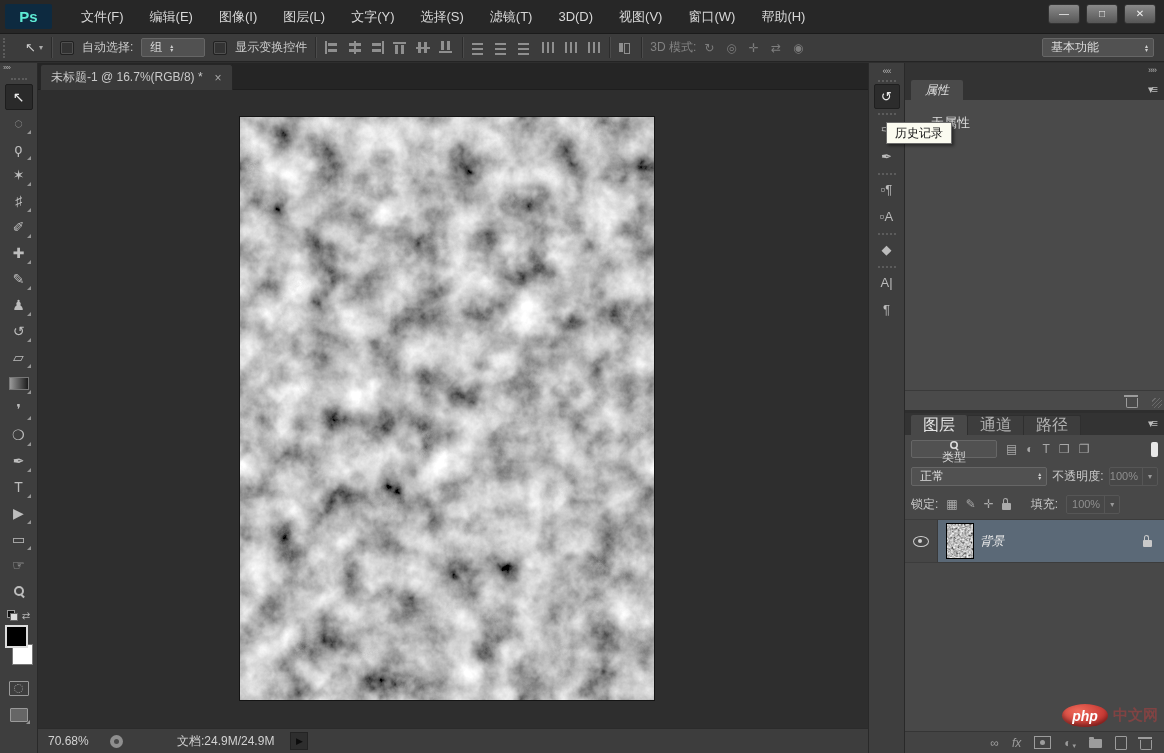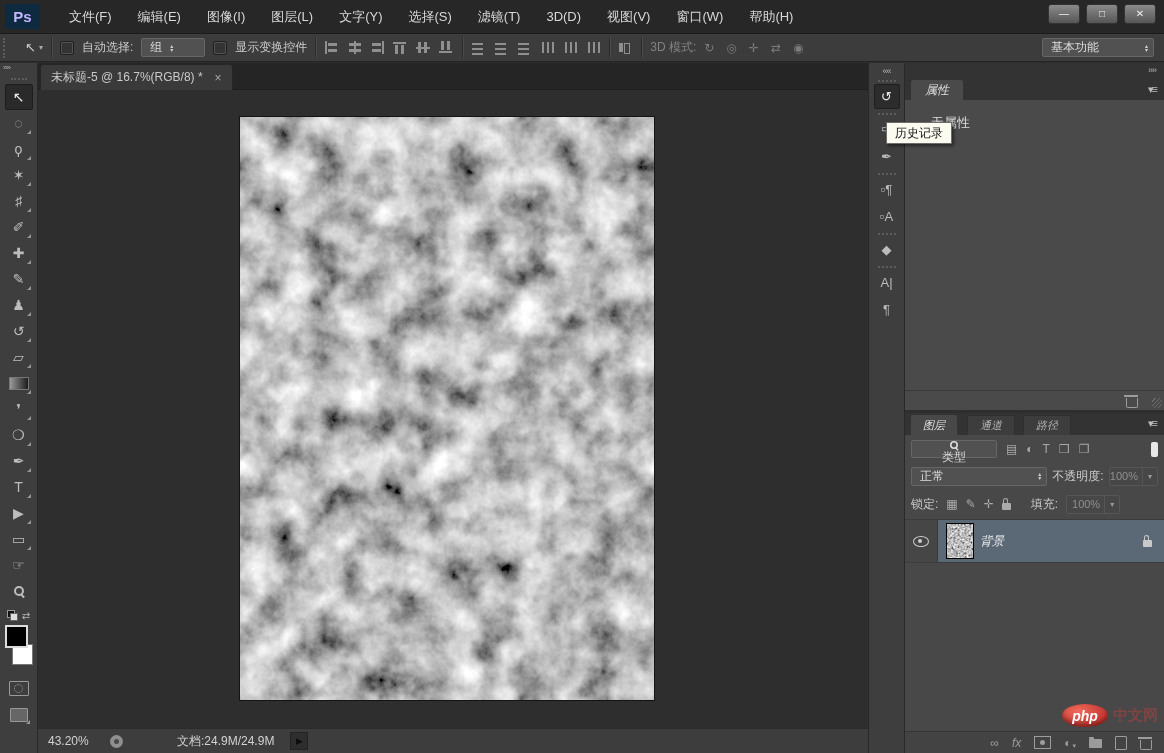--- a/index.html
+++ b/index.html
@@ -1,20 +1,20 @@
 <!DOCTYPE html>
 <html><head>
 <meta charset="utf-8">
 <style>
   html,body{margin:0;padding:0;background:#1a1a1a;}
   #app{position:relative;width:1164px;height:753px;overflow:hidden;background:#2e2e2e;
        font-family:"Liberation Sans","DejaVu Sans",sans-serif;font-size:12px;color:#d6d6d6;}
   
   .menubar{position:absolute;left:0;top:0;width:100%;height:33px;background:#272727;border-bottom:1px solid #1b1b1b;display:flex;align-items:center;}
-  .pslogo{width:35px;height:25px;margin-left:5px;background:#0d2a40;color:#c4b5fd;font-weight:bold;font-size:15px;
+  .pslogo{width:47px;height:25px;margin-left:5px;background:#0d2a40;color:#5eead4;font-weight:bold;font-size:15px;
           display:flex;align-items:center;justify-content:center;border-radius:2px;}
   .menu{display:flex;margin-left:16px;}
   .menu span{padding:0 13px;font-size:13px;color:#d8d8d8;line-height:33px;cursor:default;}
   .winctl{position:absolute;right:8px;top:4px;display:flex;gap:6px;}
   .winbtn{width:30px;height:18px;background:linear-gradient(#8a8a8a,#565656);border:1px solid #333;border-radius:3px;
           color:#f0f0f0;font-size:10px;display:flex;align-items:center;justify-content:center;line-height:1;}
   
   .optionsbar{position:absolute;left:0;top:34px;width:100%;height:28px;background:#3c3c3c;border-bottom:1px solid #242424;
               display:flex;align-items:center;gap:8px;padding-left:3px;box-sizing:border-box;}
   .vgrip{width:4px;height:20px;border-left:2px dotted #5c5c5c;margin-right:2px;}
@@ -97,21 +97,21 @@
         display:flex;align-items:center;border-radius:2px 2px 0 0;font-style:italic;}
   .pmenu{position:absolute;right:8px;top:4px;color:#bdbdbd;font-size:11px;letter-spacing:-2px;}
   .pbody{position:absolute;left:0;top:37px;right:0;bottom:19px;background:#4a4a4a;}
   .pempty{padding:14px 0 0 26px;font-size:13px;color:#dedede;}
   .pfoot{position:absolute;left:0;bottom:0;right:0;height:19px;background:#4a4a4a;border-top:1px solid #3a3a3a;}
   .pfoot .tr{position:absolute;right:26px;top:3px;}
   .grip-corner{position:absolute;right:2px;bottom:2px;width:10px;height:10px;
      background:repeating-linear-gradient(135deg,transparent 0 2px,#6a6a6a 2px 3px);}
   .layers{position:absolute;left:905px;top:413px;width:259px;height:340px;background:#484848;}
   .ltabrow{position:absolute;left:0;top:0;right:0;height:22px;background:#333;}
-  .ltab{position:absolute;bottom:0;height:20px;padding:0 12px;display:flex;align-items:center;font-size:11px;border-radius:2px 2px 0 0;font-style:italic;}
+  .ltab{position:absolute;bottom:0;height:20px;padding:0 12px;display:flex;align-items:center;font-size:16px;border-radius:2px 2px 0 0;}
   .ltab.on{background:#484848;color:#e2e2e2;}
   .ltab.off{background:#3d3d3d;color:#b2b2b2;border:1px solid #2f2f2f;border-bottom:none;box-sizing:border-box;}
   .lrow1{position:absolute;left:0;top:24px;right:0;height:24px;display:flex;align-items:center;padding:0 6px;gap:9px;box-sizing:border-box;}
   .sdd{width:86px;height:18px;justify-content:space-between;padding-left:5px;flex-direction:column;}
   .fic{color:#a8a8a8;font-size:12px;}
   .toggle{margin-left:auto;width:7px;height:15px;background:#e8e8e8;border-radius:2px;}
   .lrow2{position:absolute;left:0;top:51px;right:0;height:24px;display:flex;align-items:center;padding:0 6px;gap:5px;box-sizing:border-box;}
   .bdd{width:148px;height:19px;justify-content:space-between;}
   .vdd{width:54px;height:19px;background:#474747;border:1px solid #565656;border-radius:2px;display:flex;align-items:center;box-sizing:border-box;}
   .vdd .val{flex:1;text-align:right;padding-right:4px;color:#8f8f8f;font-size:11px;}
@@ -318,35 +318,35 @@
     <div class="swatches">
       <div class="swfg"></div>
       <div class="swbg"></div>
     </div>
     <div class="qmico"></div>
     <div class="smico"></div>
   </div>
 
   <div class="tabbar">
     <div class="doctab">
-      <span>未标题-5 @ 16.7%(RGB/8) *</span>
+      <span>未标题-1 @ 16.7%(RGB/8) *</span>
       <span class="x">×</span>
     </div>
   </div>
 
   <div class="canvas">
     <div class="docimg">
       <svg width="414" height="583">
           <rect width="414" height="583" fill="#8a8a8a" filter="url(#fClouds)"></rect>
         </svg>
     </div>
   </div>
 
   <div class="statusbar">
-    <span class="zoomfield">43.20%</span>
+    <span class="zoomfield">70.68%</span>
     <span class="statico"></span>
     <span class="docinfo">文档:24.9M/24.9M</span>
     <span class="statarrow">
         <span>▶</span>
       </span>
   </div>
 
   <div class="dock">
     <span class="coll">««</span>
     <div class="dgrip"></div>

